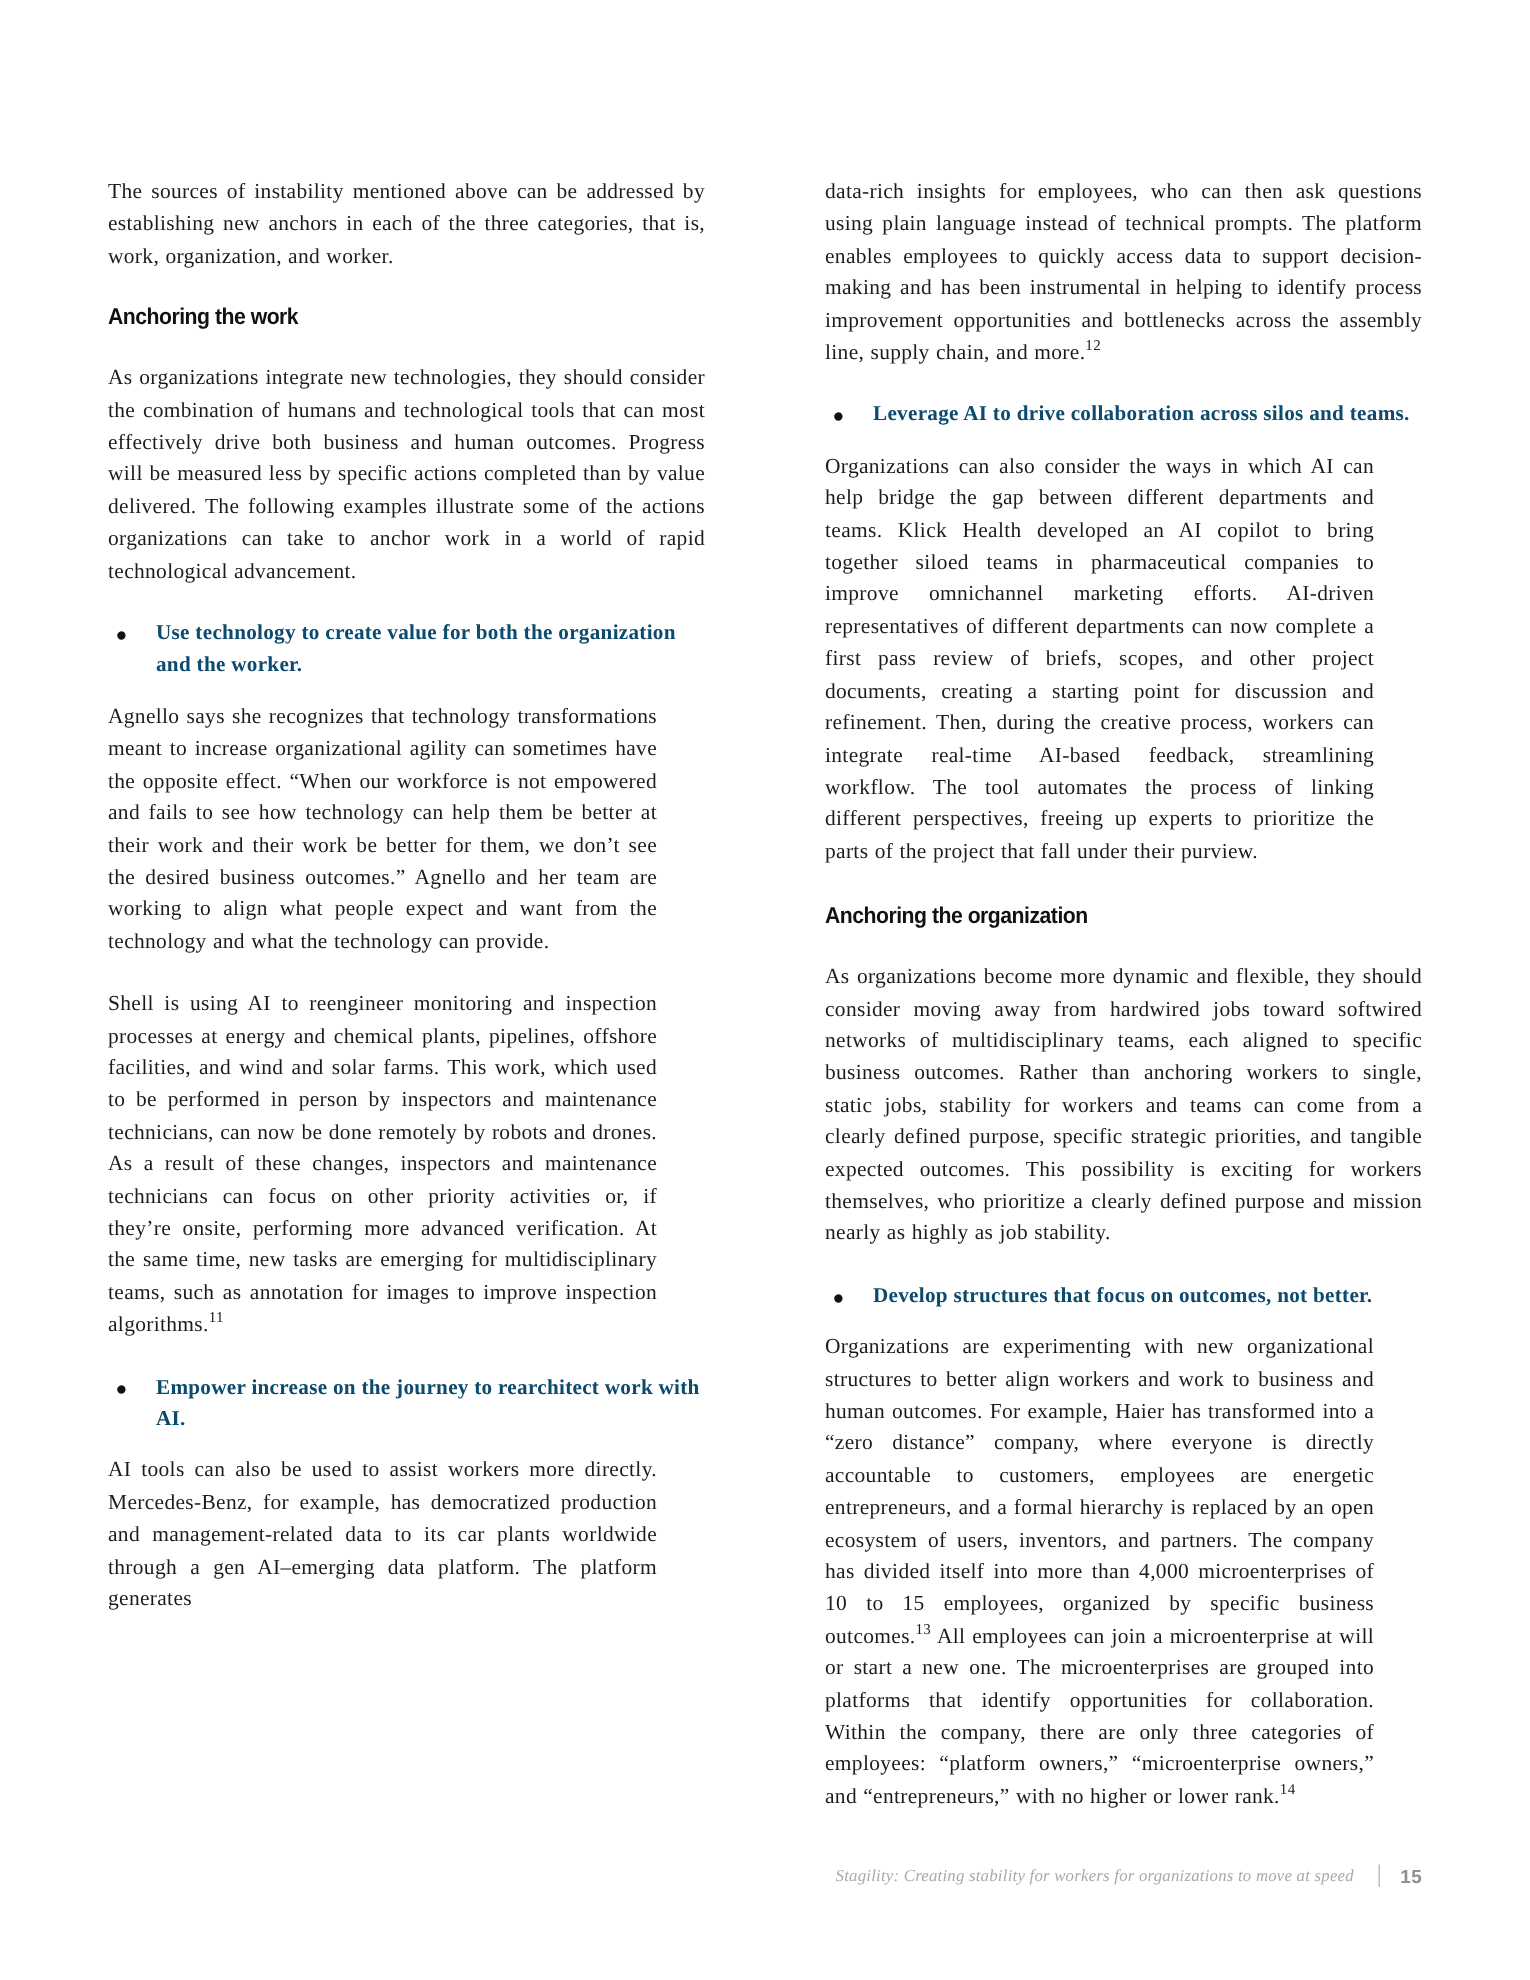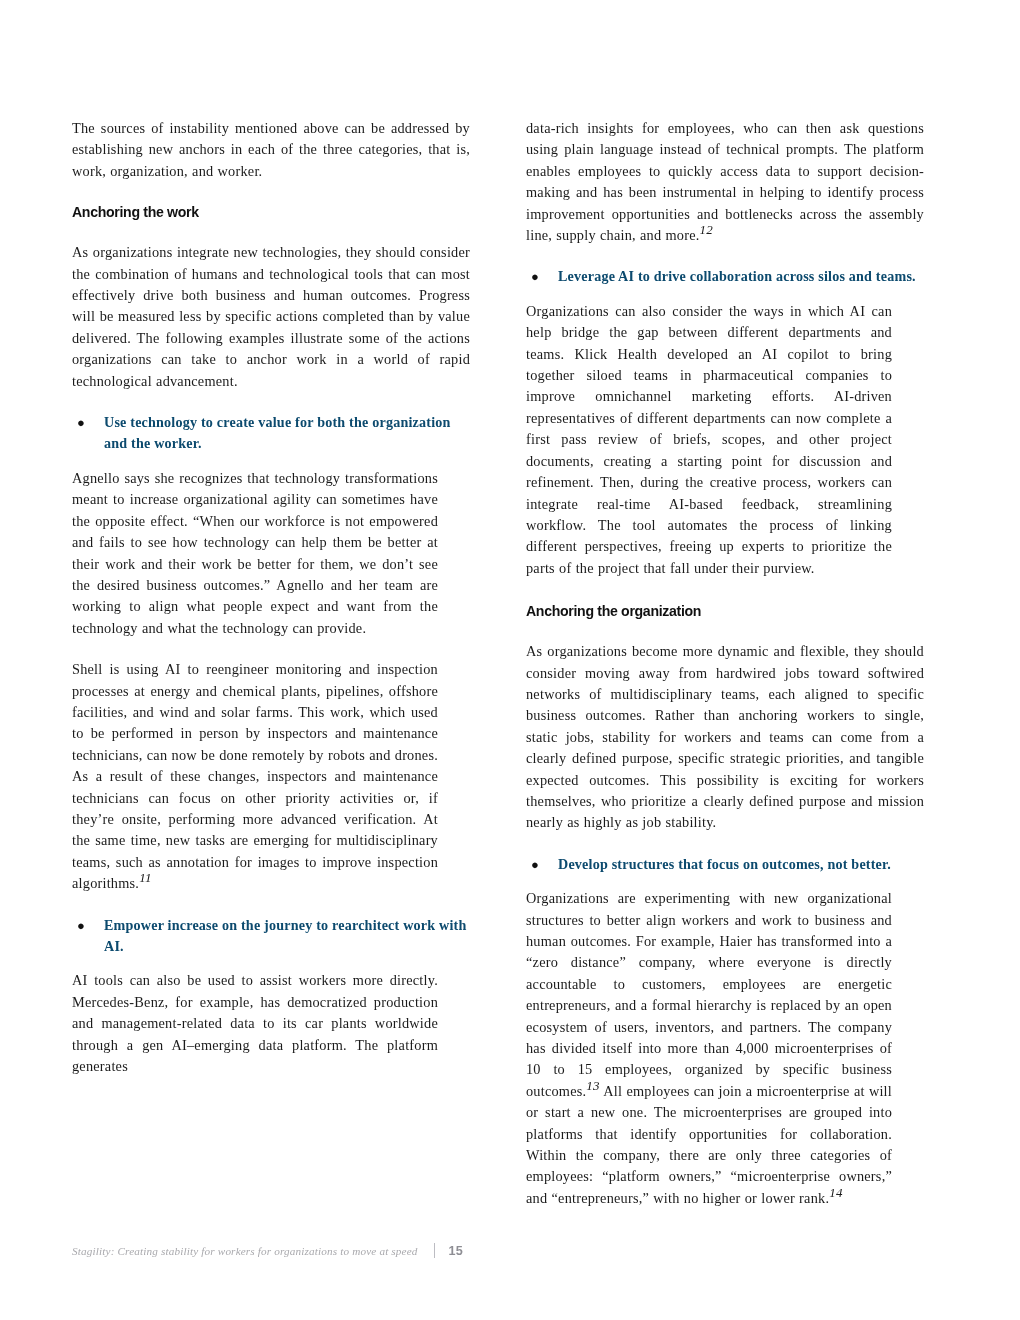--- a/index.html
+++ b/index.html
@@ -18,21 +18,21 @@
     font-family: "Liberation Serif", "DejaVu Serif", serif;
     color: #1a1a1a;
   }
 
   .columns {
     position: absolute;
     top: 118px;
     left: 72px;
     width: 876px;
     display: flex;
-    gap: 56px;
+    gap: 80px;
   }
   .col {
     width: 398px;
   }
 
   
   p.body {
     margin: 0 0 20px 0;
     font-size: 14.3px;
     line-height: 21.4px;
@@ -79,34 +79,33 @@
     font-weight: bold;
     letter-spacing: 0.2px;
     color: #0c4a6e;
   }
   .indented {
     margin-left: 32px;
     width: calc(100% - 32px);
   }
 
   sup.fn {
-    font-size: 13px;
+    font-size: 10px;
     vertical-align: super;
     line-height: 0;
-    font-style: italic;
   }
 
   
   .footer {
     position: absolute;
     left: 72px;
     right: 72px;
     bottom: 62px;
     display: flex;
-    justify-content: flex-start;
+    justify-content: flex-end;
     align-items: center;
     gap: 0px;
   }
   .footer-title {
     font-family: "Liberation Serif", "DejaVu Serif", serif;
     font-style: italic;
     font-size: 11.2px;
     letter-spacing: 0.15px;
     color: #a9a9ad;
     white-space: nowrap;

